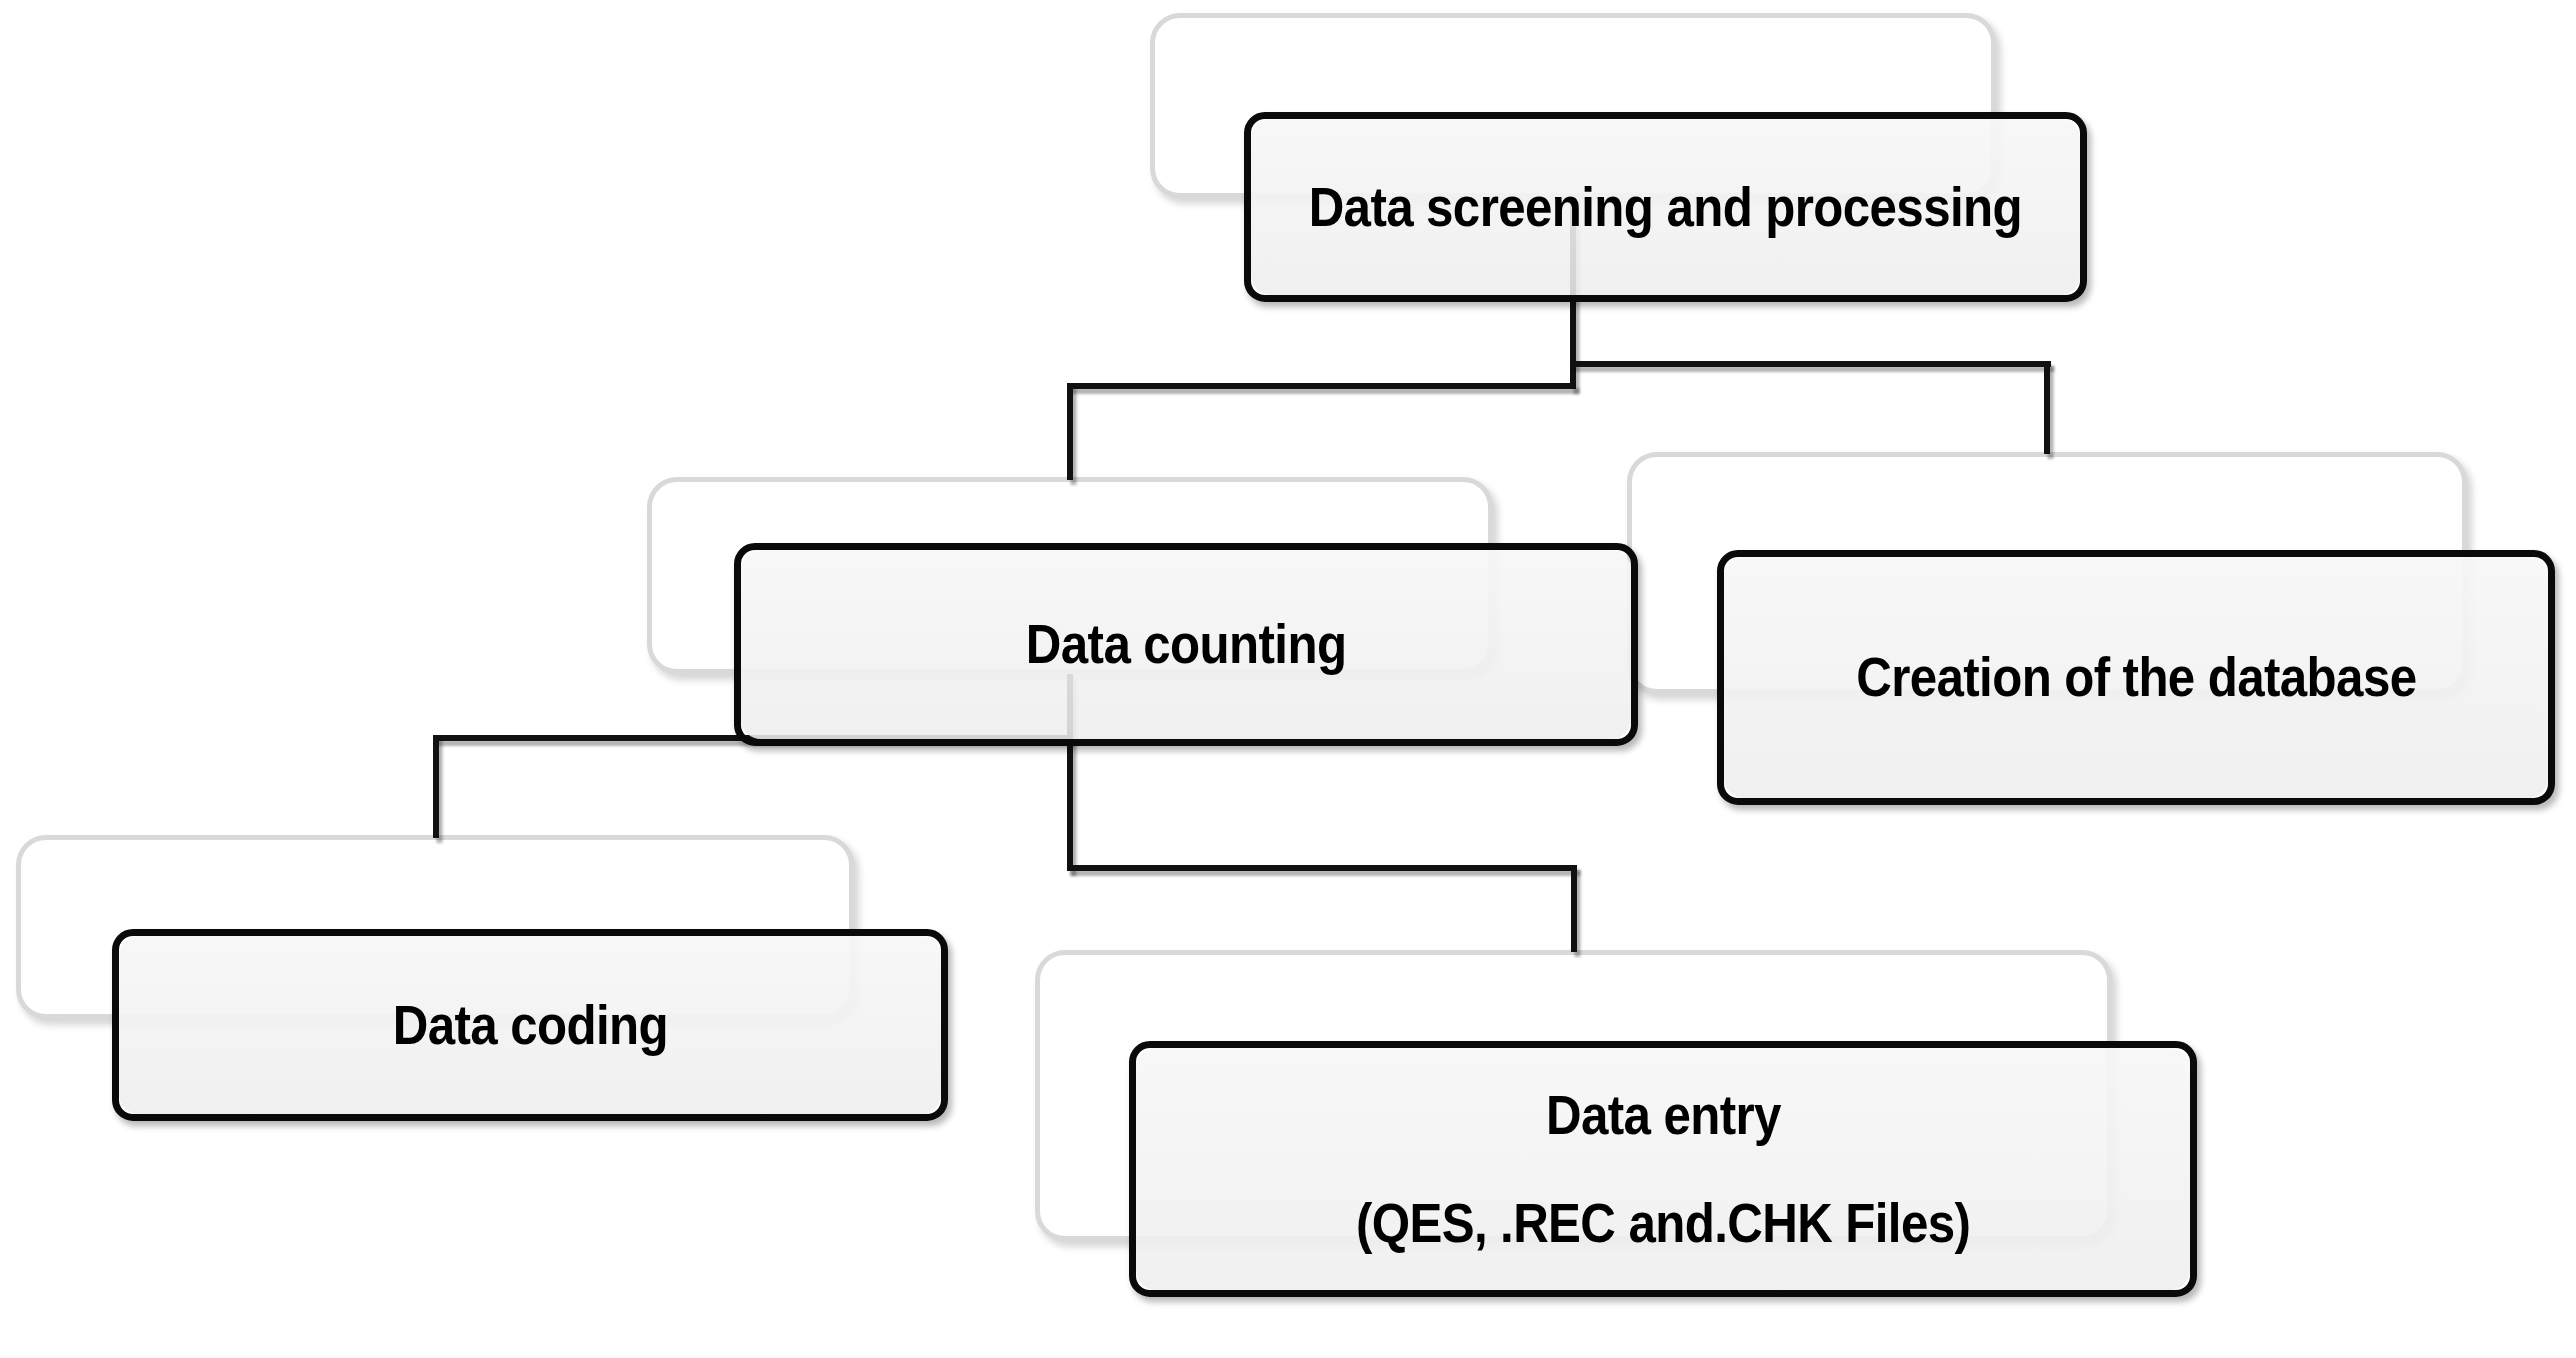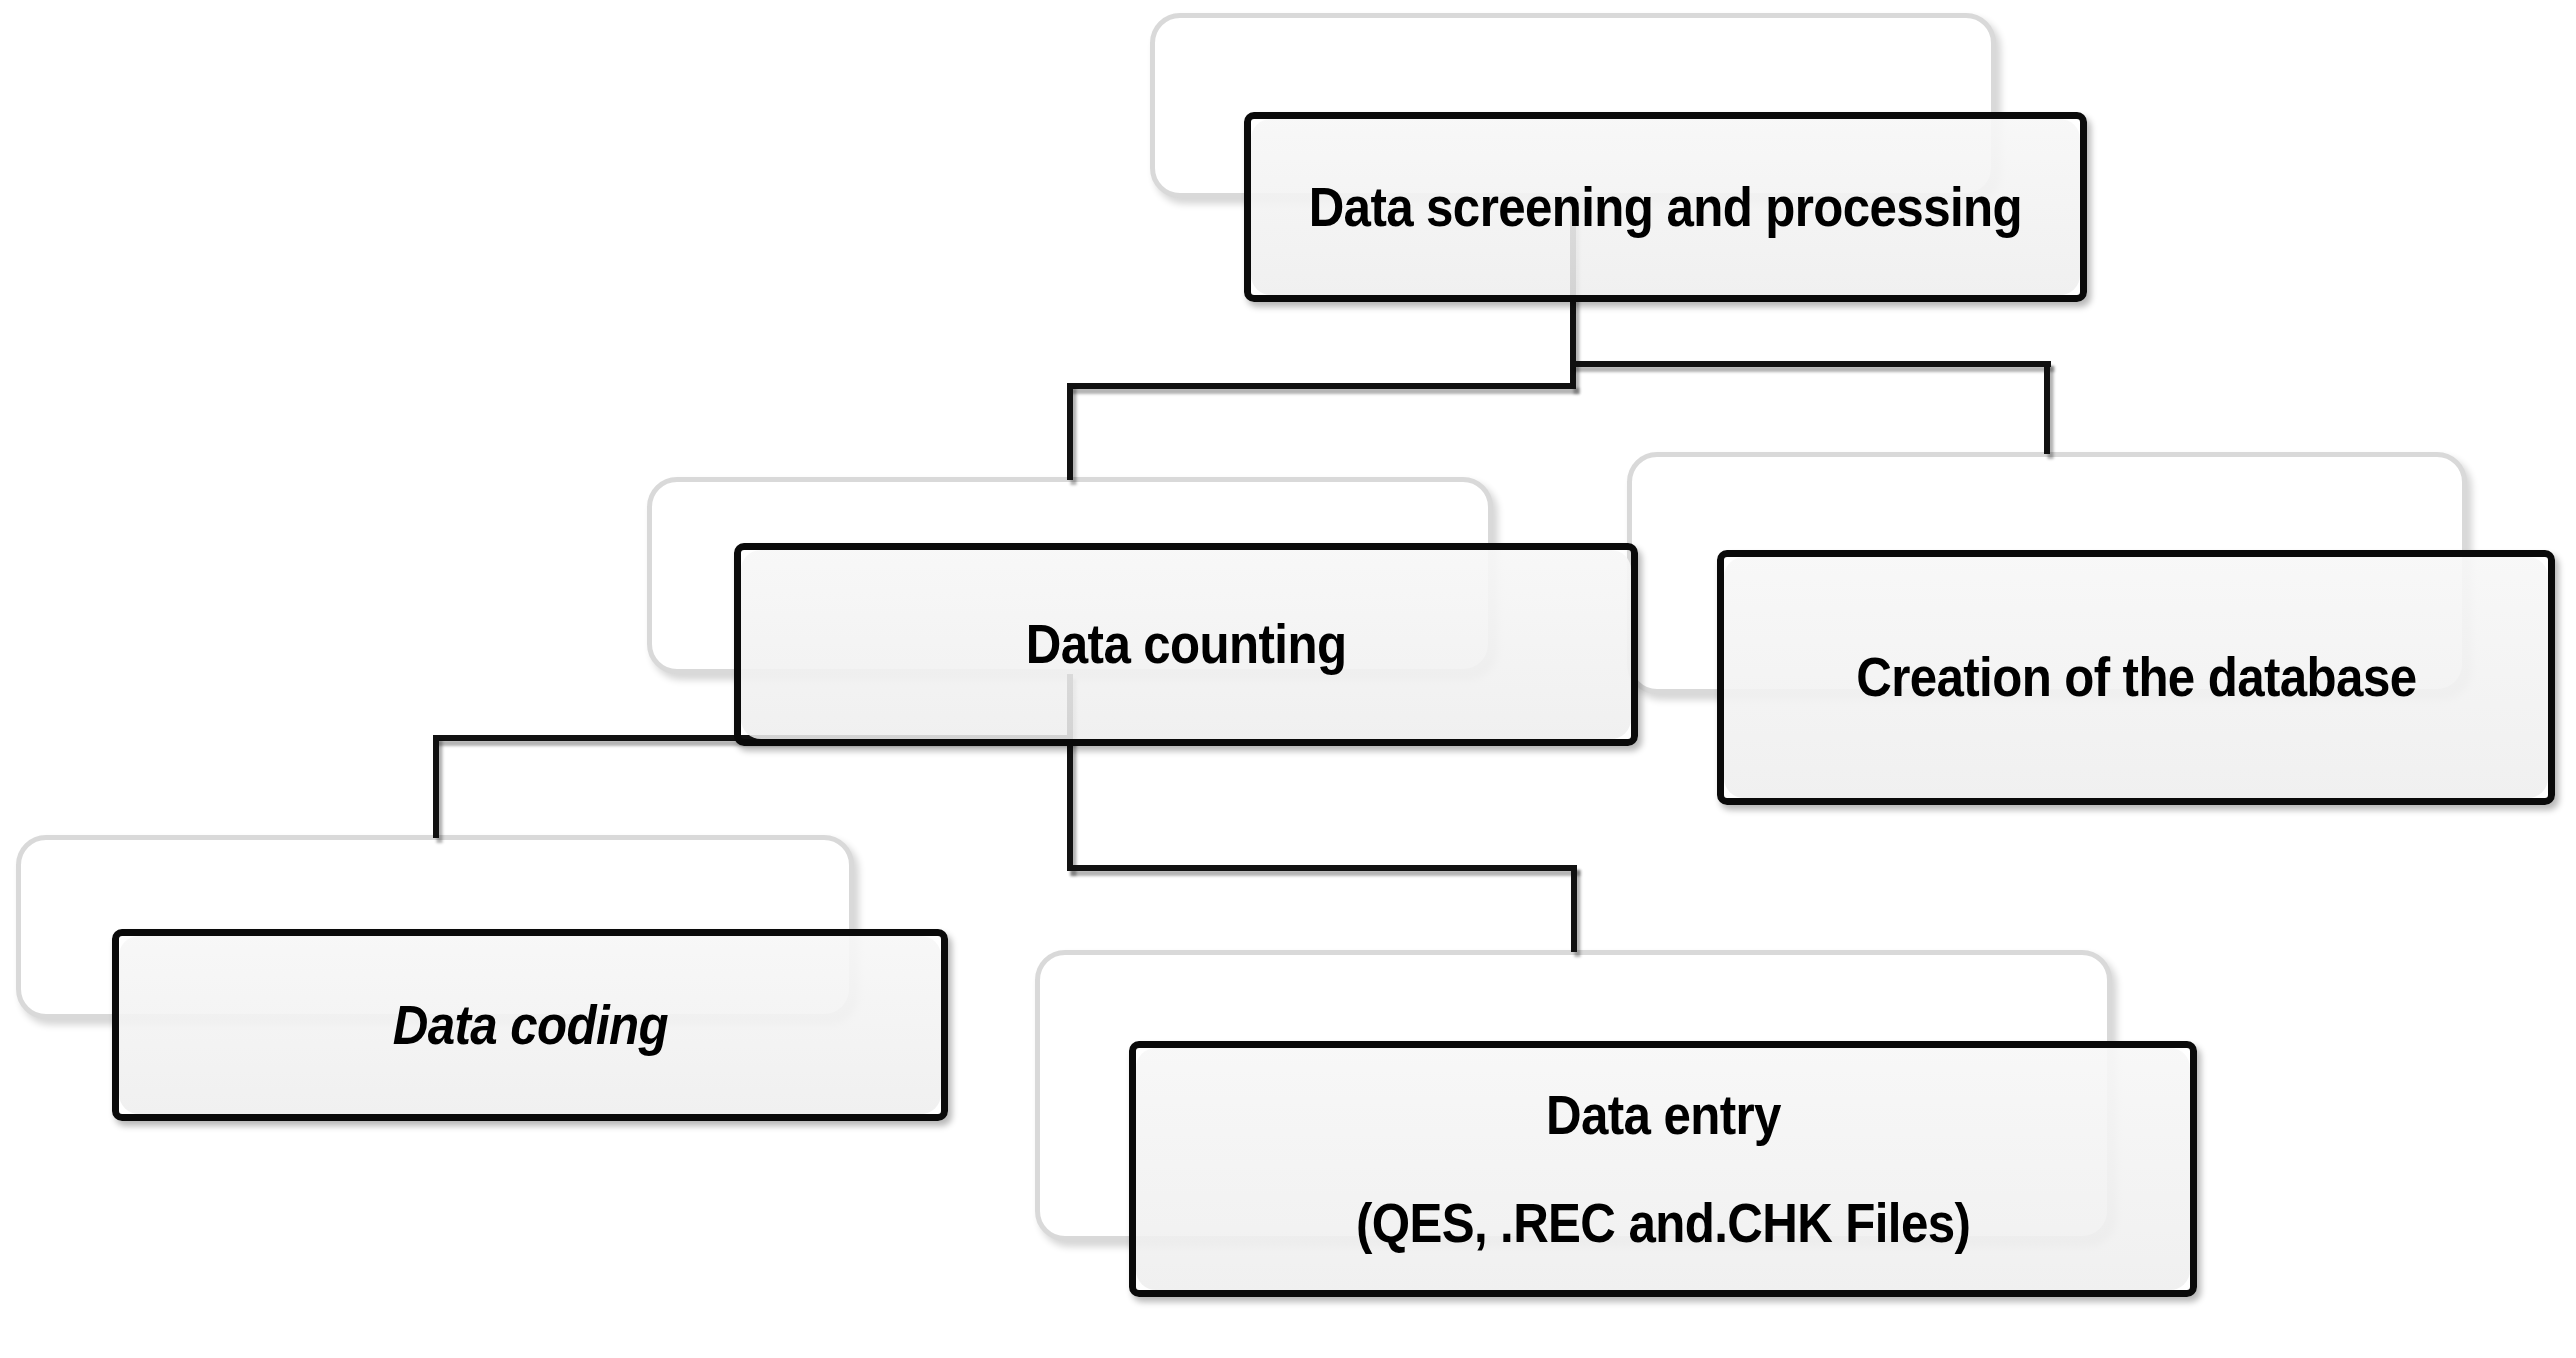--- a/index.html
+++ b/index.html
@@ -35,21 +35,21 @@
     box-shadow: 3.5px 5px 2.8px rgba(0,0,0,0.30);
     z-index: 2;
   }
   .connector.h { height: 6.3px; }
   .connector.v { width: 6.3px; }
   
   .node-main {
     position: absolute;
     box-sizing: border-box;
     border: 7px solid var(--node-border, #0a0a0a);
-    border-radius: 10px;
+    border-radius: 21px;
     box-shadow: 3.5px 5px 6.3px rgba(0,0,0,0.28);
     z-index: 3;
     display: flex;
     flex-direction: column;
     align-items: center;
     justify-content: center;
     row-gap: 45px;
     text-align: center;
   }
   .node-main::before {
@@ -101,21 +101,21 @@
   </div>
 
   <div class="node-main" style="left:734px; top:543px; width:904px; height:203px;">
     <span class="node-label">Data counting</span>
   </div>
 
   <div class="node-main" style="left:1717px; top:550px; width:838px; height:255px;">
     <span class="node-label">Creation of the database</span>
   </div>
 
-  <div class="node-main" style="left:112px; top:929px; width:836px; height:192px;font-style:italic;">
+  <div class="node-main" style="left:112px; top:929px; width:836px; height:192px;">
     <span class="node-label">Data coding</span>
   </div>
 
   <div class="node-main" style="left:1129px; top:1041px; width:1068px; height:256px;">
     <span class="node-label">Data entry</span>
     <span class="node-label">(QES, .REC and.CHK Files)</span>
   </div>
 
 </div>
 

